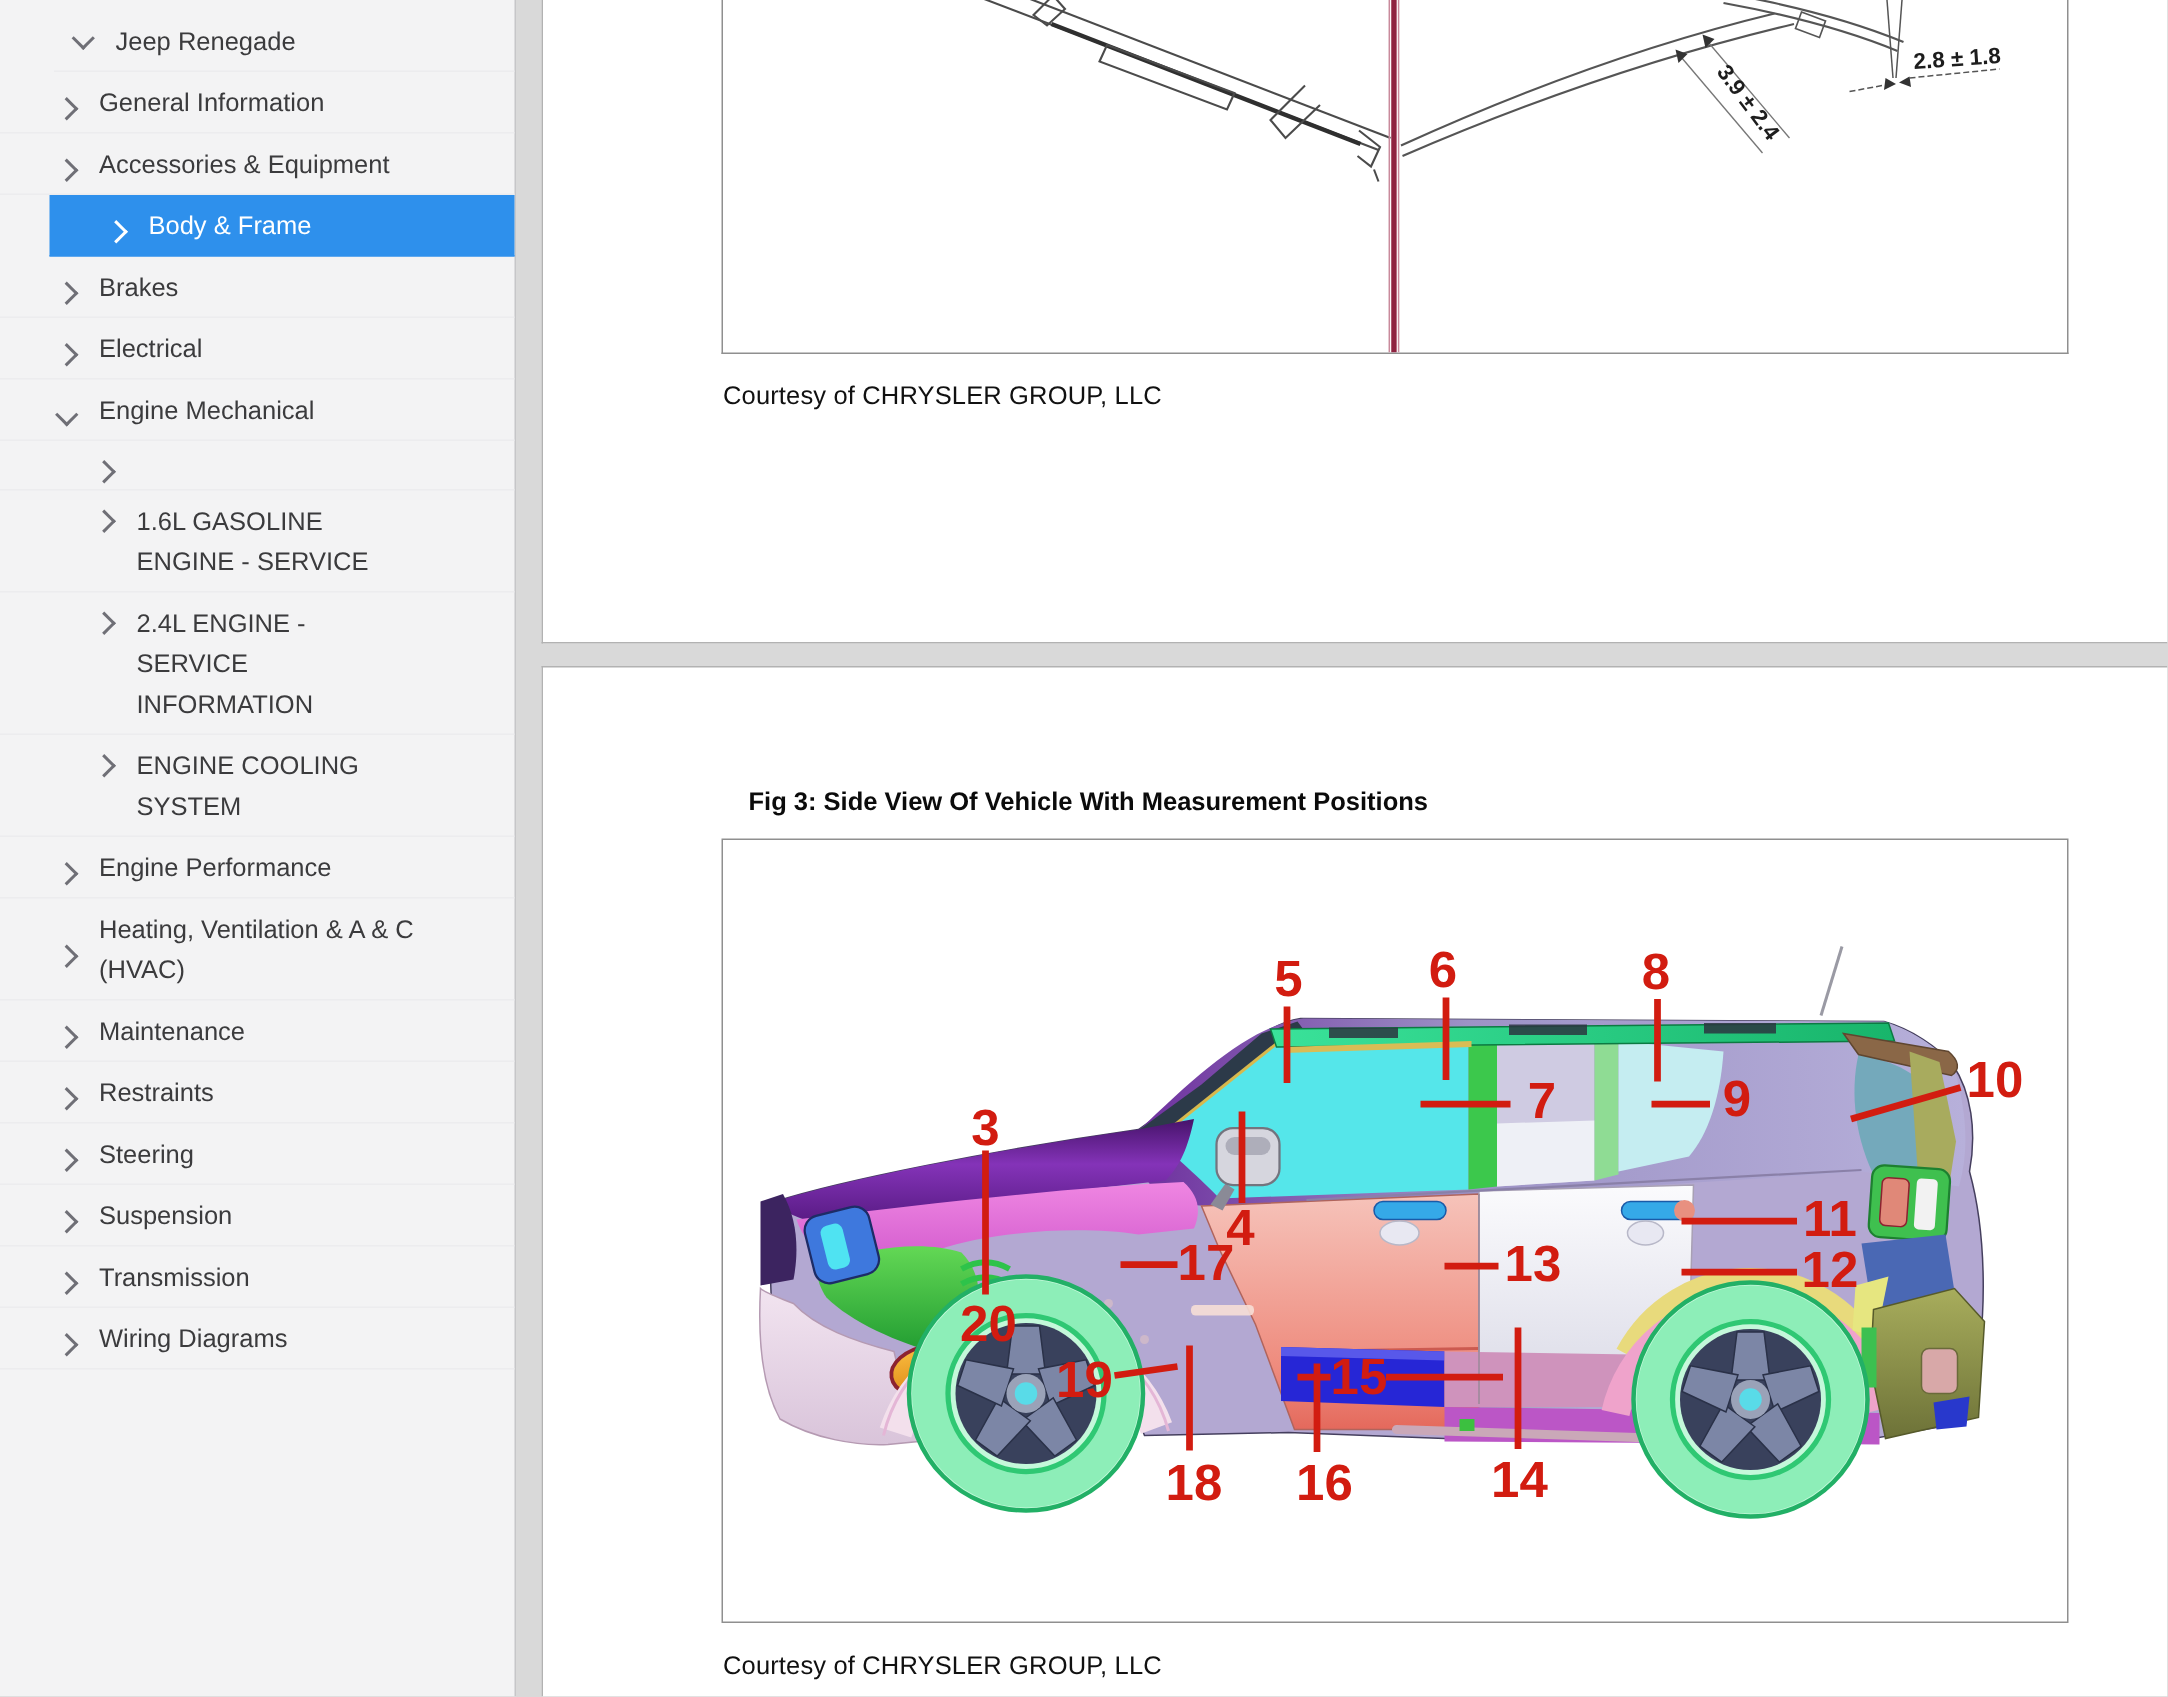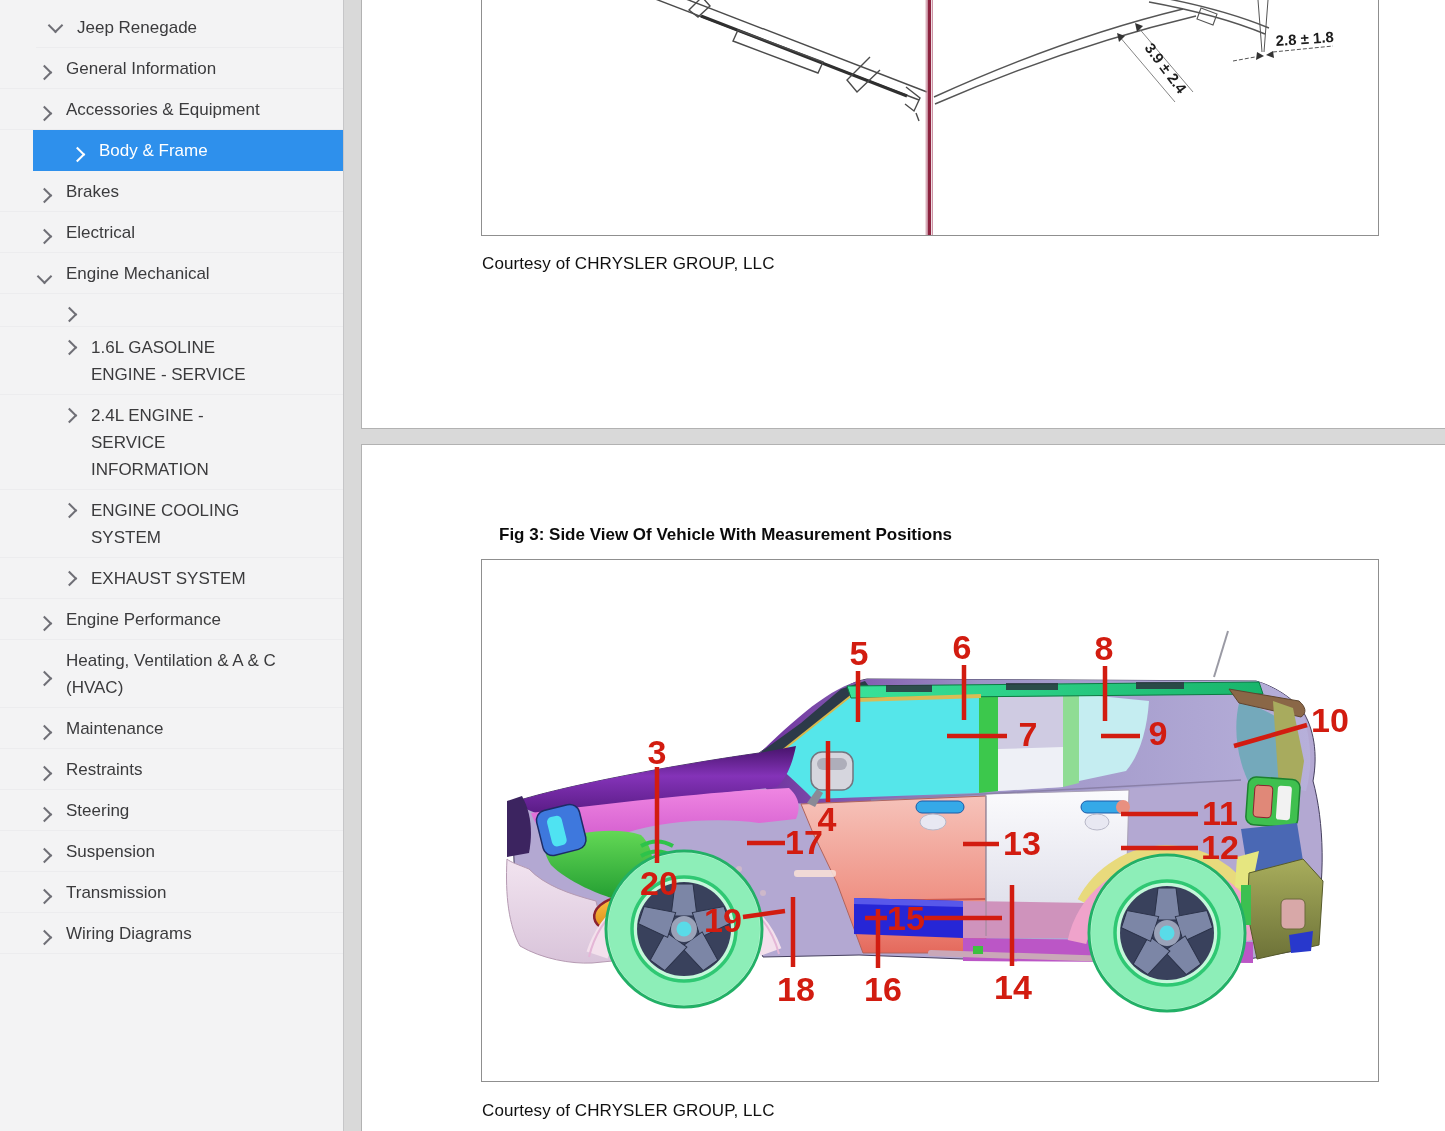--- a/index.html
+++ b/index.html
@@ -102,24 +102,20 @@
         <span class="chev"></span>
         <span class="label">1.6L GASOLINE ENGINE - SERVICE</span>
       </div>
       <div class="row lvl2">
         <span class="chev"></span>
         <span class="label">2.4L ENGINE - SERVICE INFORMATION</span>
       </div>
       <div class="row lvl2">
         <span class="chev"></span>
         <span class="label">ENGINE COOLING SYSTEM</span>
-      </div>
-      <div class="row lvl2">
-        <span class="chev"></span>
-        <span class="label">EXHAUST SYSTEM</span>
       </div>
       <div class="row lvl1">
         <span class="chev"></span>
         <span class="label">Engine Performance</span>
       </div>
       <div class="row lvl1">
         <span class="chev"></span>
         <span class="label">Heating, Ventilation &amp; A &amp; C (HVAC)</span>
       </div>
       <div class="row lvl1">

